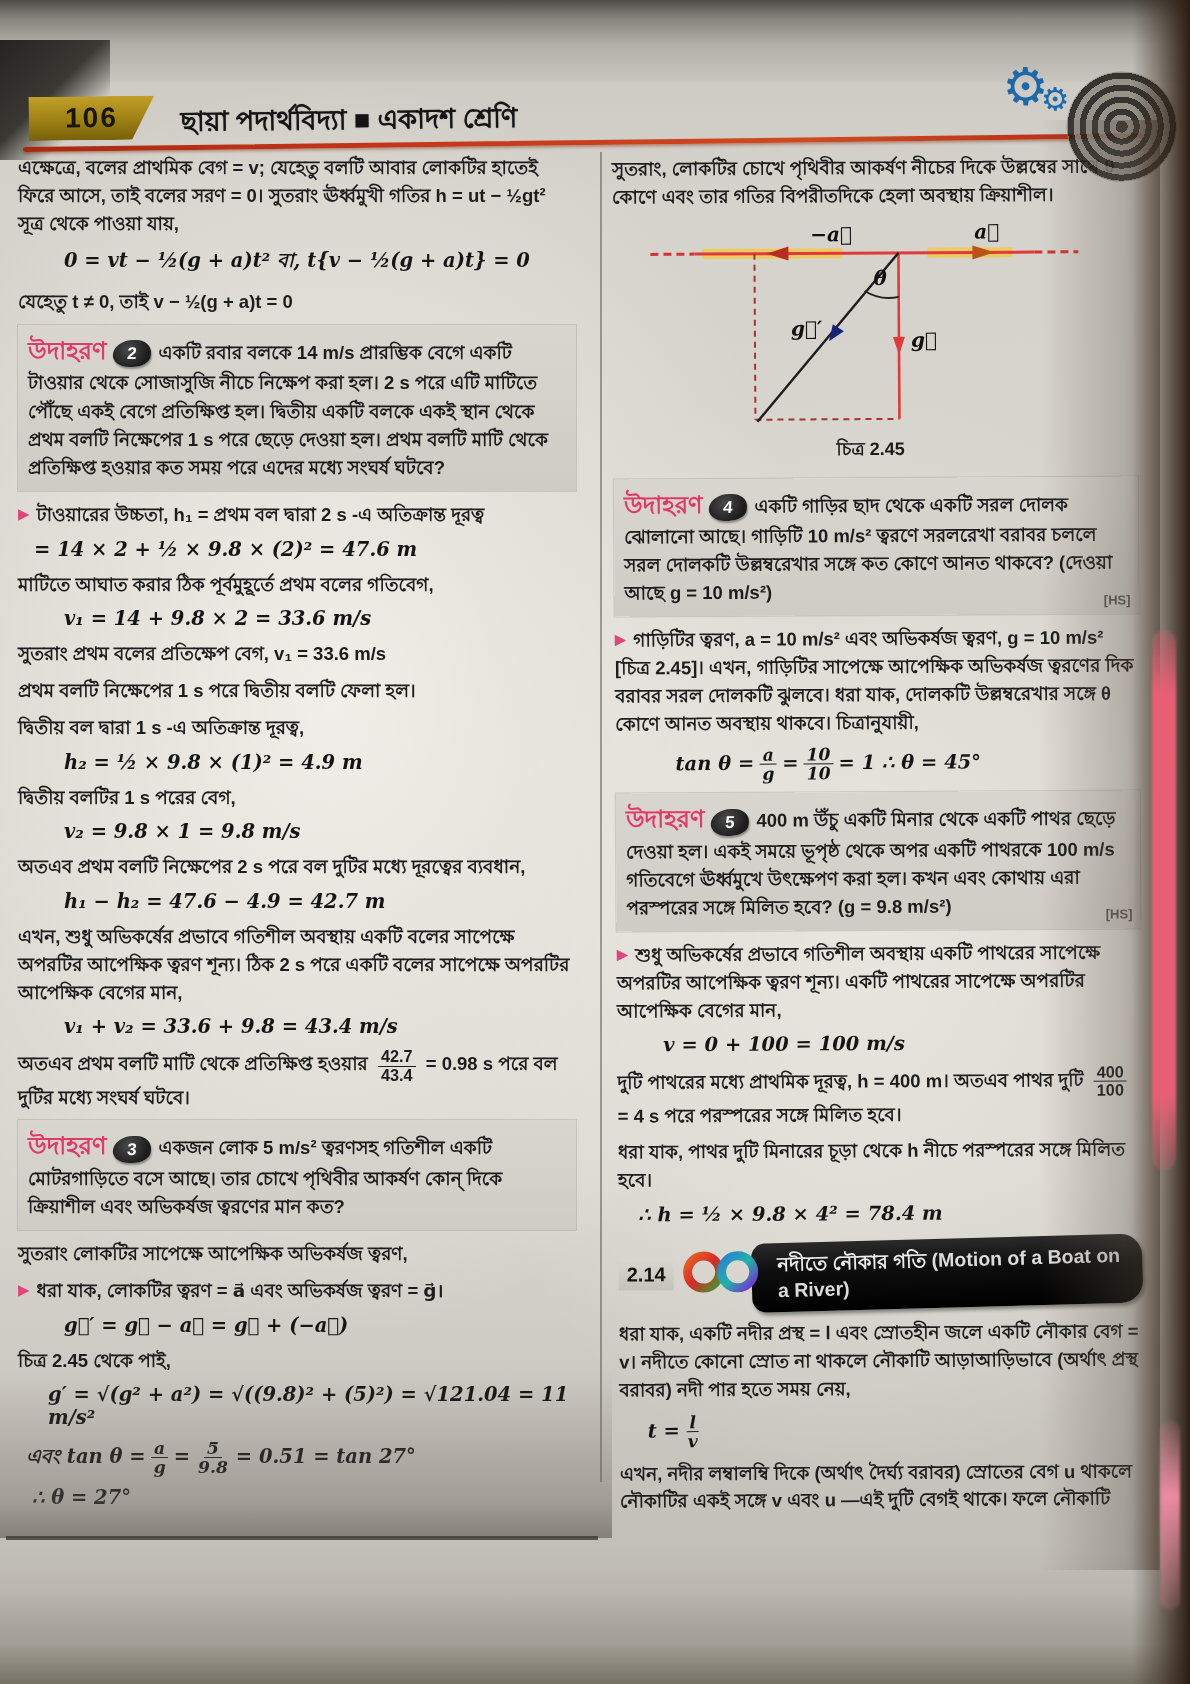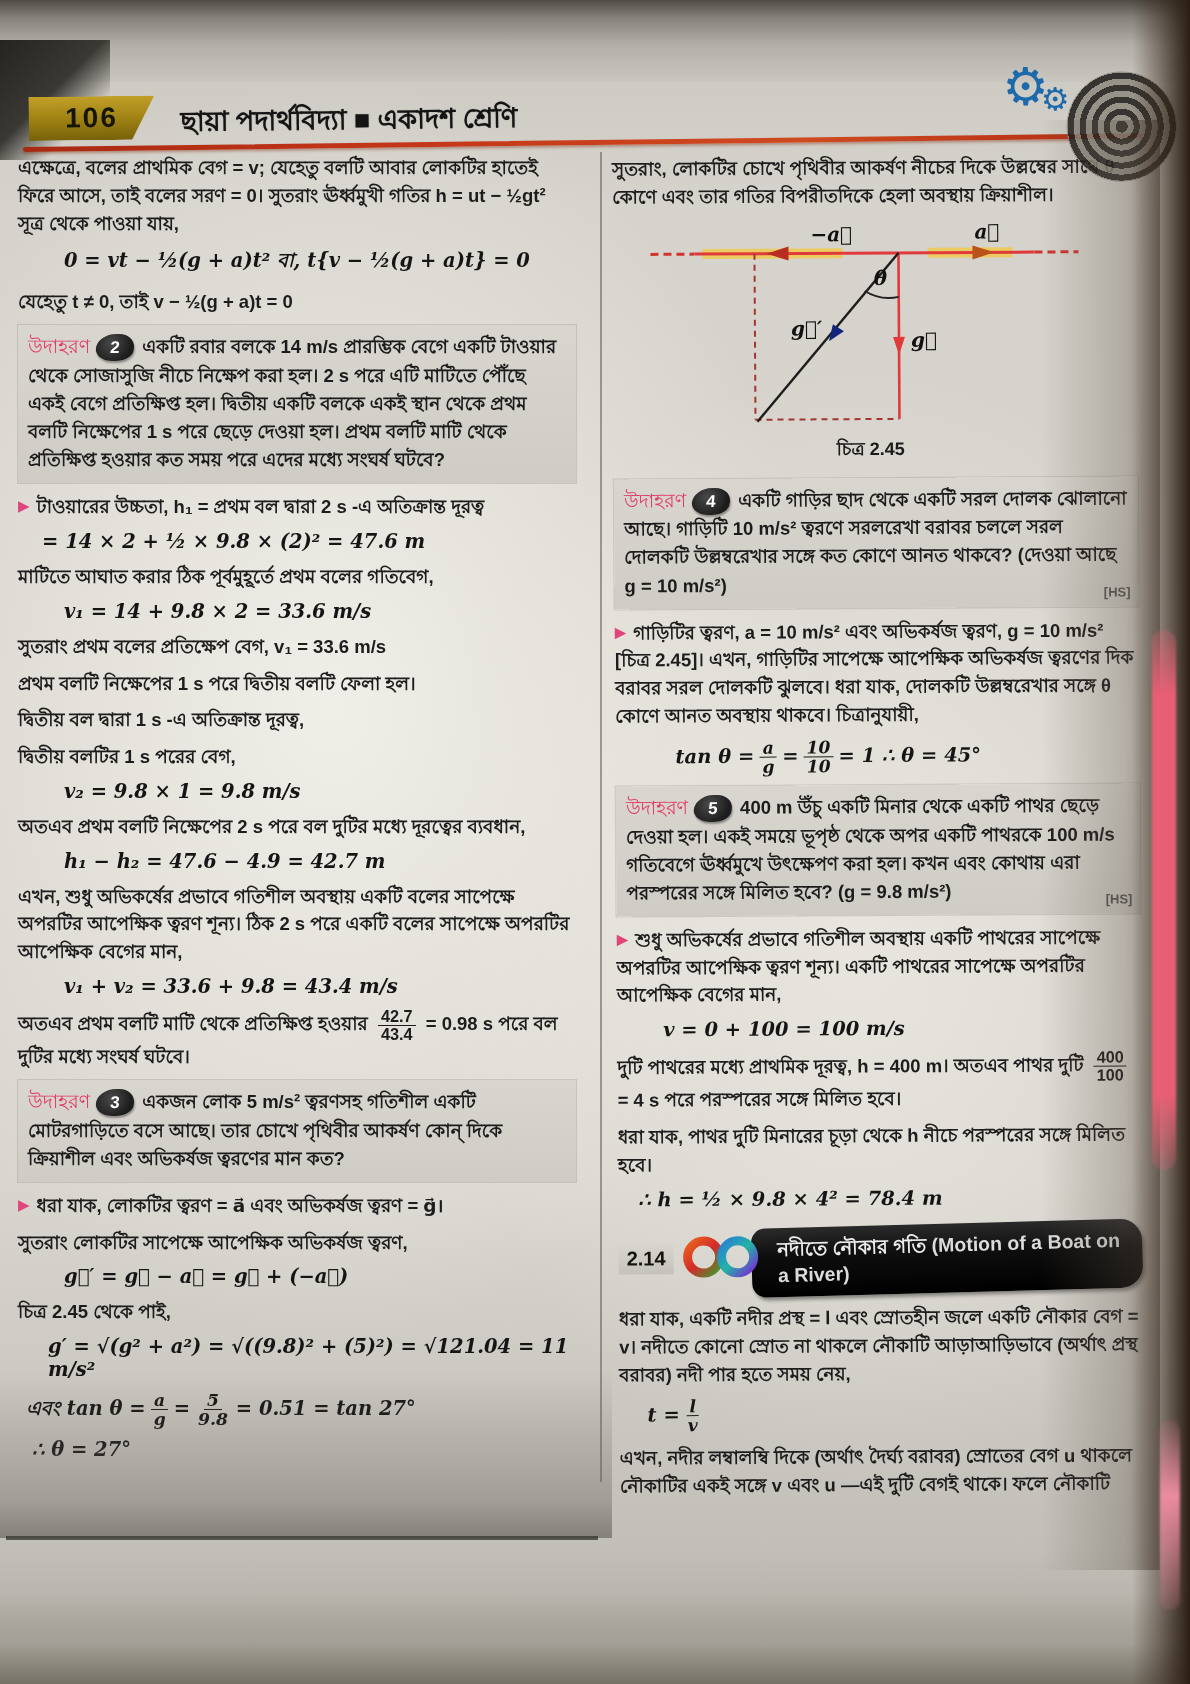--- a/index.html
+++ b/index.html
@@ -65,21 +65,21 @@
   .sol{position:relative;}
   .tri{color:#e0457b;font-size:15px;margin-right:7px;position:relative;top:-2px;}
 
   .frac{display:inline-flex;flex-direction:column;align-items:center;vertical-align:middle;
     line-height:1.05;font-size:0.88em;margin:0 5px;}
   .frac .num{border-bottom:1.5px solid #1c1c1c;padding:0 3px;}
   .frac .den{padding:0 3px;}
 
   .exbox{background:linear-gradient(180deg,#d9d6cf,#cfccc5);padding:8px 10px 9px 10px;margin:6px 0 10px 0;
     font-size:18.5px;line-height:1.52;font-weight:600;box-shadow:0 0 0 1px rgba(120,118,112,.25);position:relative;}
-  .ex-label{color:#e23a67;font-weight:normal;font-size:19px;margin-right:4px;}
+  .ex-label{color:#e23a67;font-weight:bold;font-size:24px;margin-right:4px;}
   .ex-badge{display:inline-flex;align-items:center;justify-content:center;width:38px;height:27px;
     background:radial-gradient(circle at 40% 35%,#4a4a4a,#1c1c1c 70%);color:#fff;font-weight:bold;font-size:17px;
     border-radius:55% 45% 50% 50%/60% 55% 45% 50%;transform:skew(-5deg);margin:0 8px 0 2px;
     box-shadow:1px 2px 2px rgba(0,0,0,.35);}
   .tag{position:absolute;right:8px;bottom:4px;font-size:13px;font-weight:bold;color:#3a3a3a;opacity:.8;}
 
   
   .fig-wrap{margin:4px 0 2px 30px;}
   .fig-caption{text-align:center;font-weight:bold;font-size:18px;margin:0 0 12px -40px;}
   svg text{font-family:"DejaVu Serif","Liberation Serif",serif;font-style:italic;font-weight:bold;font-size:20px;fill:#111;}
@@ -114,43 +114,44 @@
   <div class="col left">
     <p class="body">এক্ষেত্রে, বলের প্রাথমিক বেগ = v; যেহেতু বলটি আবার লোকটির হাতেই ফিরে আসে, তাই বলের সরণ = 0। সুতরাং ঊর্ধ্বমুখী গতির h = ut − ½gt² সূত্র থেকে পাওয়া যায়,</p>
     <p class="eq">0 = vt − ½(g + a)t²    বা, t{v − ½(g + a)t} = 0</p>
     <p class="body">যেহেতু t ≠ 0, তাই v − ½(g + a)t = 0</p>
 
     <div class="exbox">
       <span class="ex-label">উদাহরণ</span><span class="ex-badge">2</span><span>একটি রবার বলকে 14 m/s প্রারম্ভিক বেগে একটি টাওয়ার থেকে সোজাসুজি নীচে নিক্ষেপ করা হল। 2 s পরে এটি মাটিতে পৌঁছে একই বেগে প্রতিক্ষিপ্ত হল। দ্বিতীয় একটি বলকে একই স্থান থেকে প্রথম বলটি নিক্ষেপের 1 s পরে ছেড়ে দেওয়া হল। প্রথম বলটি মাটি থেকে প্রতিক্ষিপ্ত হওয়ার কত সময় পরে এদের মধ্যে সংঘর্ষ ঘটবে?</span>
     </div>
 
     <p class="body sol"><span class="tri">▶</span><span>টাওয়ারের উচ্চতা, h₁ = প্রথম বল দ্বারা 2 s -এ অতিক্রান্ত দূরত্ব</span></p>
-    <p class="eq" style="margin-left:24px">= 14 × 2 + ½ × 9.8 × (2)² = 47.6 m</p>
+    <p class="eq" style="margin-left:16px">= 14 × 2 + ½ × 9.8 × (2)² = 47.6 m</p>
     <p class="body">মাটিতে আঘাত করার ঠিক পূর্বমুহূর্তে প্রথম বলের গতিবেগ,</p>
     <p class="eq">v₁ = 14 + 9.8 × 2 = 33.6 m/s</p>
     <p class="body">সুতরাং প্রথম বলের প্রতিক্ষেপ বেগ, v₁ = 33.6 m/s</p>
     <p class="body">প্রথম বলটি নিক্ষেপের 1 s পরে দ্বিতীয় বলটি ফেলা হল।</p>
     <p class="body">দ্বিতীয় বল দ্বারা 1 s -এ অতিক্রান্ত দূরত্ব,</p>
+    <p class="eq">h₂ = ½ × 9.8 × (1)² = 4.9 m</p>
     <p class="body">দ্বিতীয় বলটির 1 s পরের বেগ,</p>
     <p class="eq">v₂ = 9.8 × 1 = 9.8 m/s</p>
     <p class="body">অতএব প্রথম বলটি নিক্ষেপের 2 s পরে বল দুটির মধ্যে দূরত্বের ব্যবধান,</p>
     <p class="eq">h₁ − h₂ = 47.6 − 4.9 = 42.7 m</p>
     <p class="body">এখন, শুধু অভিকর্ষের প্রভাবে গতিশীল অবস্থায় একটি বলের সাপেক্ষে অপরটির আপেক্ষিক ত্বরণ শূন্য। ঠিক 2 s পরে একটি বলের সাপেক্ষে অপরটির আপেক্ষিক বেগের মান,</p>
     <p class="eq">v₁ + v₂ = 33.6 + 9.8 = 43.4 m/s</p>
     <p class="body"><span>অতএব প্রথম বলটি মাটি থেকে প্রতিক্ষিপ্ত হওয়ার</span> <span class="frac">
           <span class="num">42.7</span>
           <span class="den">43.4</span>
         </span> <span>= 0.98 s পরে বল দুটির মধ্যে সংঘর্ষ ঘটবে।</span></p>
 
     <div class="exbox">
       <span class="ex-label">উদাহরণ</span><span class="ex-badge">3</span><span>একজন লোক 5 m/s² ত্বরণসহ গতিশীল একটি মোটরগাড়িতে বসে আছে। তার চোখে পৃথিবীর আকর্ষণ কোন্ দিকে ক্রিয়াশীল এবং অভিকর্ষজ ত্বরণের মান কত?</span>
     </div>
 
+    <p class="body">সুতরাং লোকটির সাপেক্ষে আপেক্ষিক অভিকর্ষজ ত্বরণ,</p>
     <p class="body sol"><span class="tri">▶</span><span>ধরা যাক, লোকটির ত্বরণ = a⃗ এবং অভিকর্ষজ ত্বরণ = g⃗।</span></p>
-    <p class="body">সুতরাং লোকটির সাপেক্ষে আপেক্ষিক অভিকর্ষজ ত্বরণ,</p>
     <p class="eq">g⃗′ = g⃗ − a⃗ = g⃗ + (−a⃗)</p>
     <p class="body">চিত্র 2.45 থেকে পাই,</p>
     <p class="eq" style="margin-left:30px">g′ = √(g² + a²) = √((9.8)² + (5)²) = √121.04 = 11 m/s²</p>
     <p class="eq" style="margin-left:8px"><span>এবং   tan θ =</span><span class="frac">
           <span class="num">a</span>
           <span class="den">g</span>
         </span><span>=</span><span class="frac">
           <span class="num">5</span>
           <span class="den">9.8</span>
         </span><span>= 0.51 = tan 27°</span></p>

